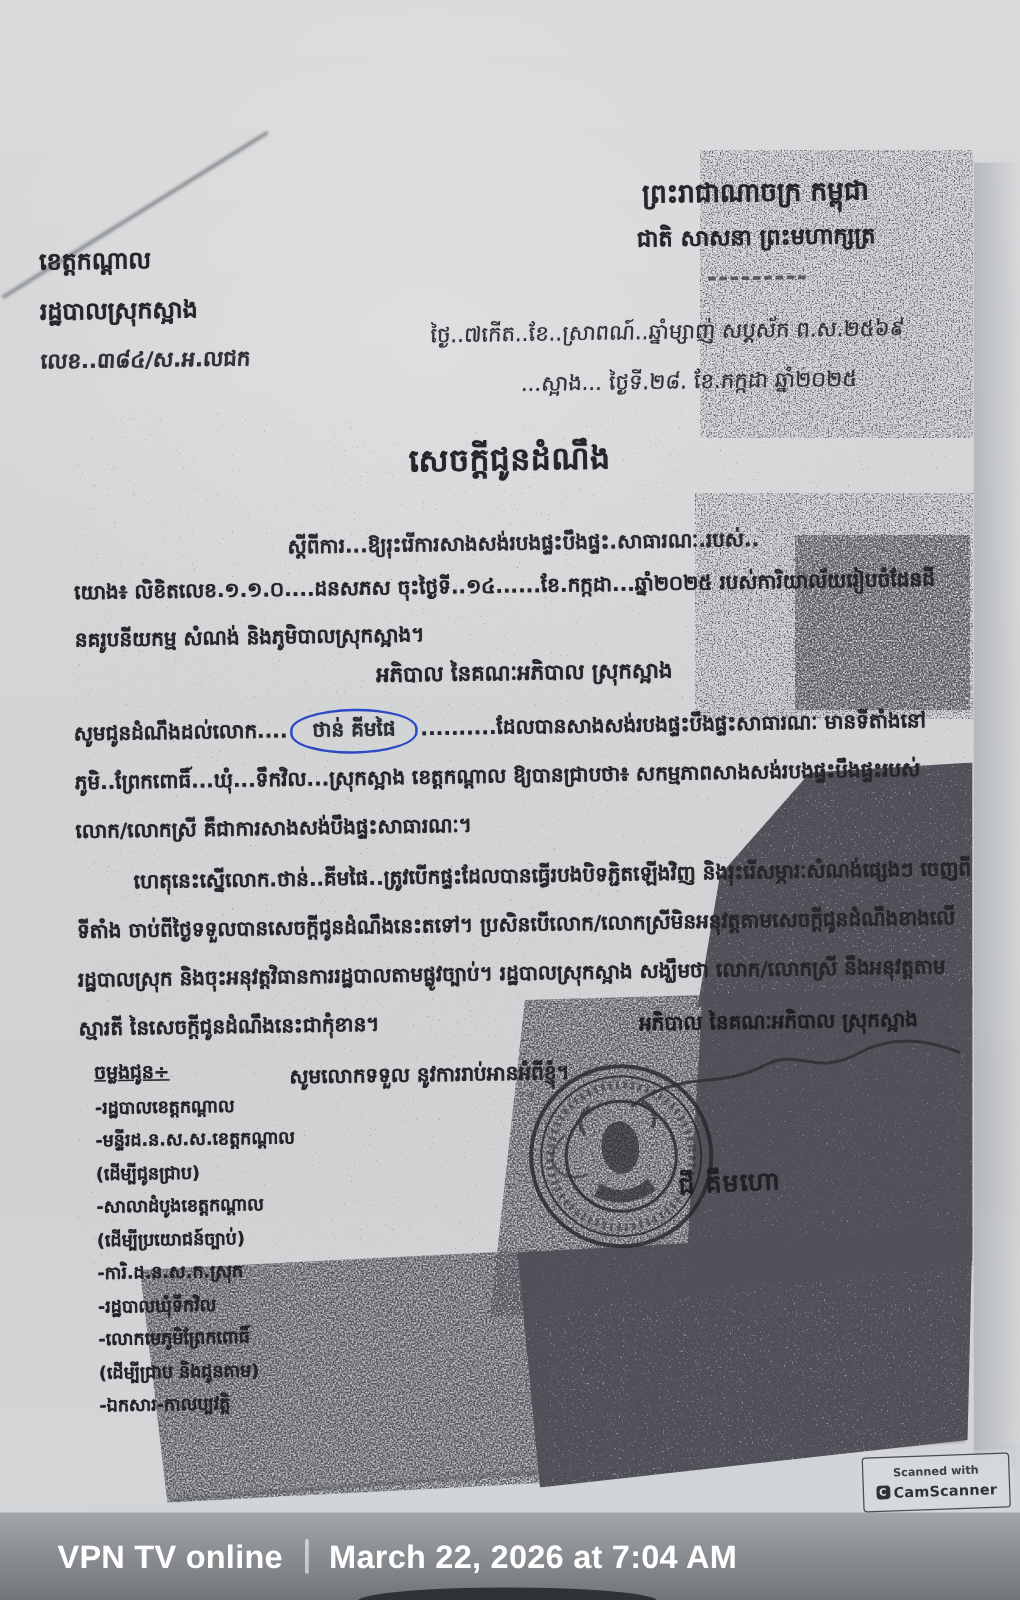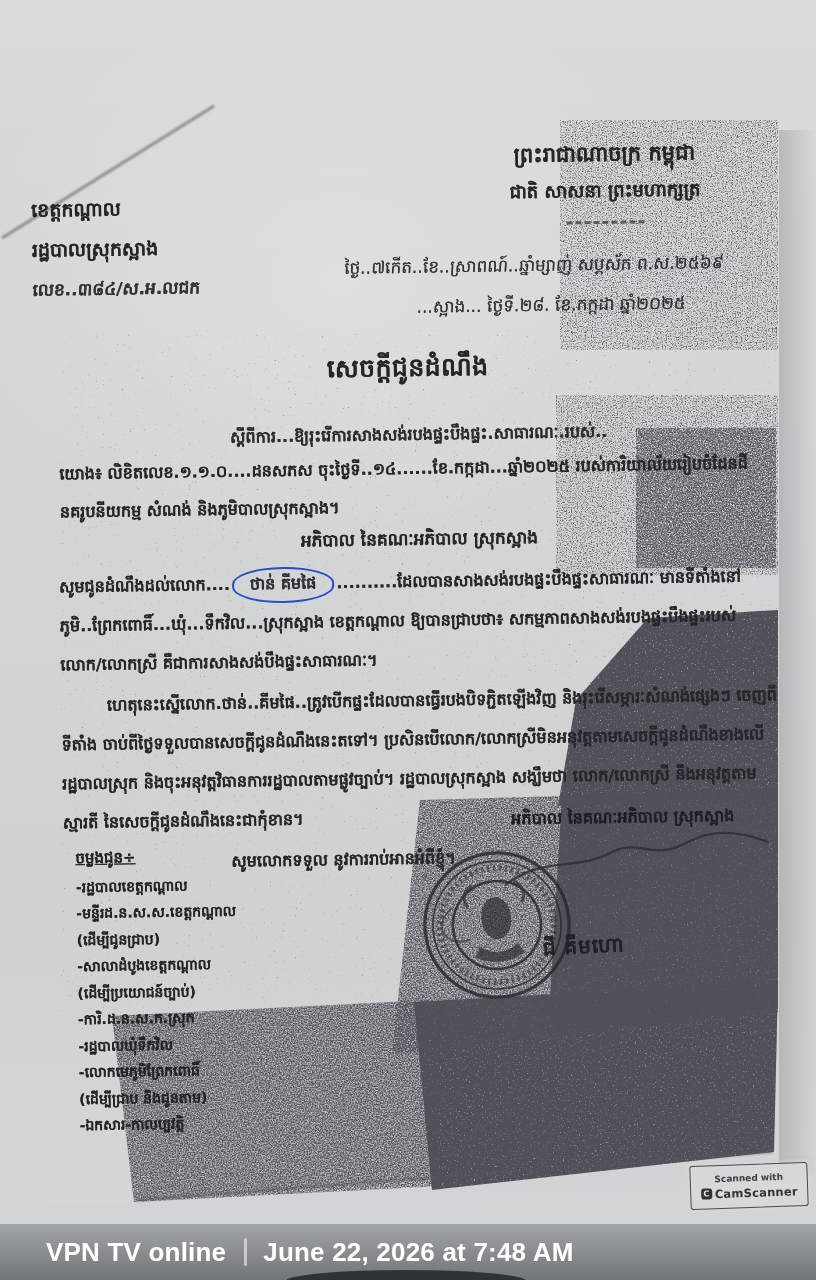--- a/index.html
+++ b/index.html
@@ -63,21 +63,21 @@
          box-shadow:0 0 0 3px rgba(214,217,219,0.4);}
   .badge .b1{font-size:9px;font-weight:600;color:#3c3e40;line-height:11px;}
   .badge .b2{display:flex;align-items:center;gap:3px;margin-top:2px;}
   .badge .logo{width:11px;height:11px;background:#2f3133;border-radius:3px;color:#e8e9ea;
                font-size:8px;font-weight:bold;display:flex;align-items:center;justify-content:center;line-height:11px;}
   .badge .b2t{font-size:11.5px;font-weight:bold;color:#2f3133;letter-spacing:.2px;}
 
   .next-photo{position:absolute;left:286px;top:1270px;width:240px;height:22px;
               background:#232629;border-radius:50%;}
 
-  .statusbar{position:absolute;left:0;bottom:0;width:816px;height:56px;
+  .statusbar{position:absolute;left:0;bottom:0;width:816px;height:70px;
     background:linear-gradient(180deg,rgba(88,94,100,0.40),rgba(52,57,62,0.62));
     display:flex;align-items:center;padding-left:46px;box-sizing:border-box;
     font-family:"Liberation Sans",sans-serif;color:#ffffff;}
   .statusbar .chan{font-size:26px;font-weight:bold;letter-spacing:.2px;}
   .statusbar .sep{width:3px;height:28px;background:rgba(255,255,255,0.55);margin:0 16px 0 18px;border-radius:2px;}
   .statusbar .time{font-size:26px;font-weight:bold;letter-spacing:.2px;}
 </style>
 </head>
 <body>
 
@@ -229,16 +229,16 @@
       <span class="logo">C</span>
       <span class="b2t">CamScanner</span>
     </div>
   </div>
 
   <div class="next-photo"></div>
 
   <div class="statusbar">
     <span class="chan">VPN TV online</span>
     <span class="sep"></span>
-    <span class="time">June 22, 2026 at 7:48 AM</span>
+    <span class="time">March 22, 2026 at 7:04 AM</span>
   </div>
 
 </div>
 
 </body></html>

